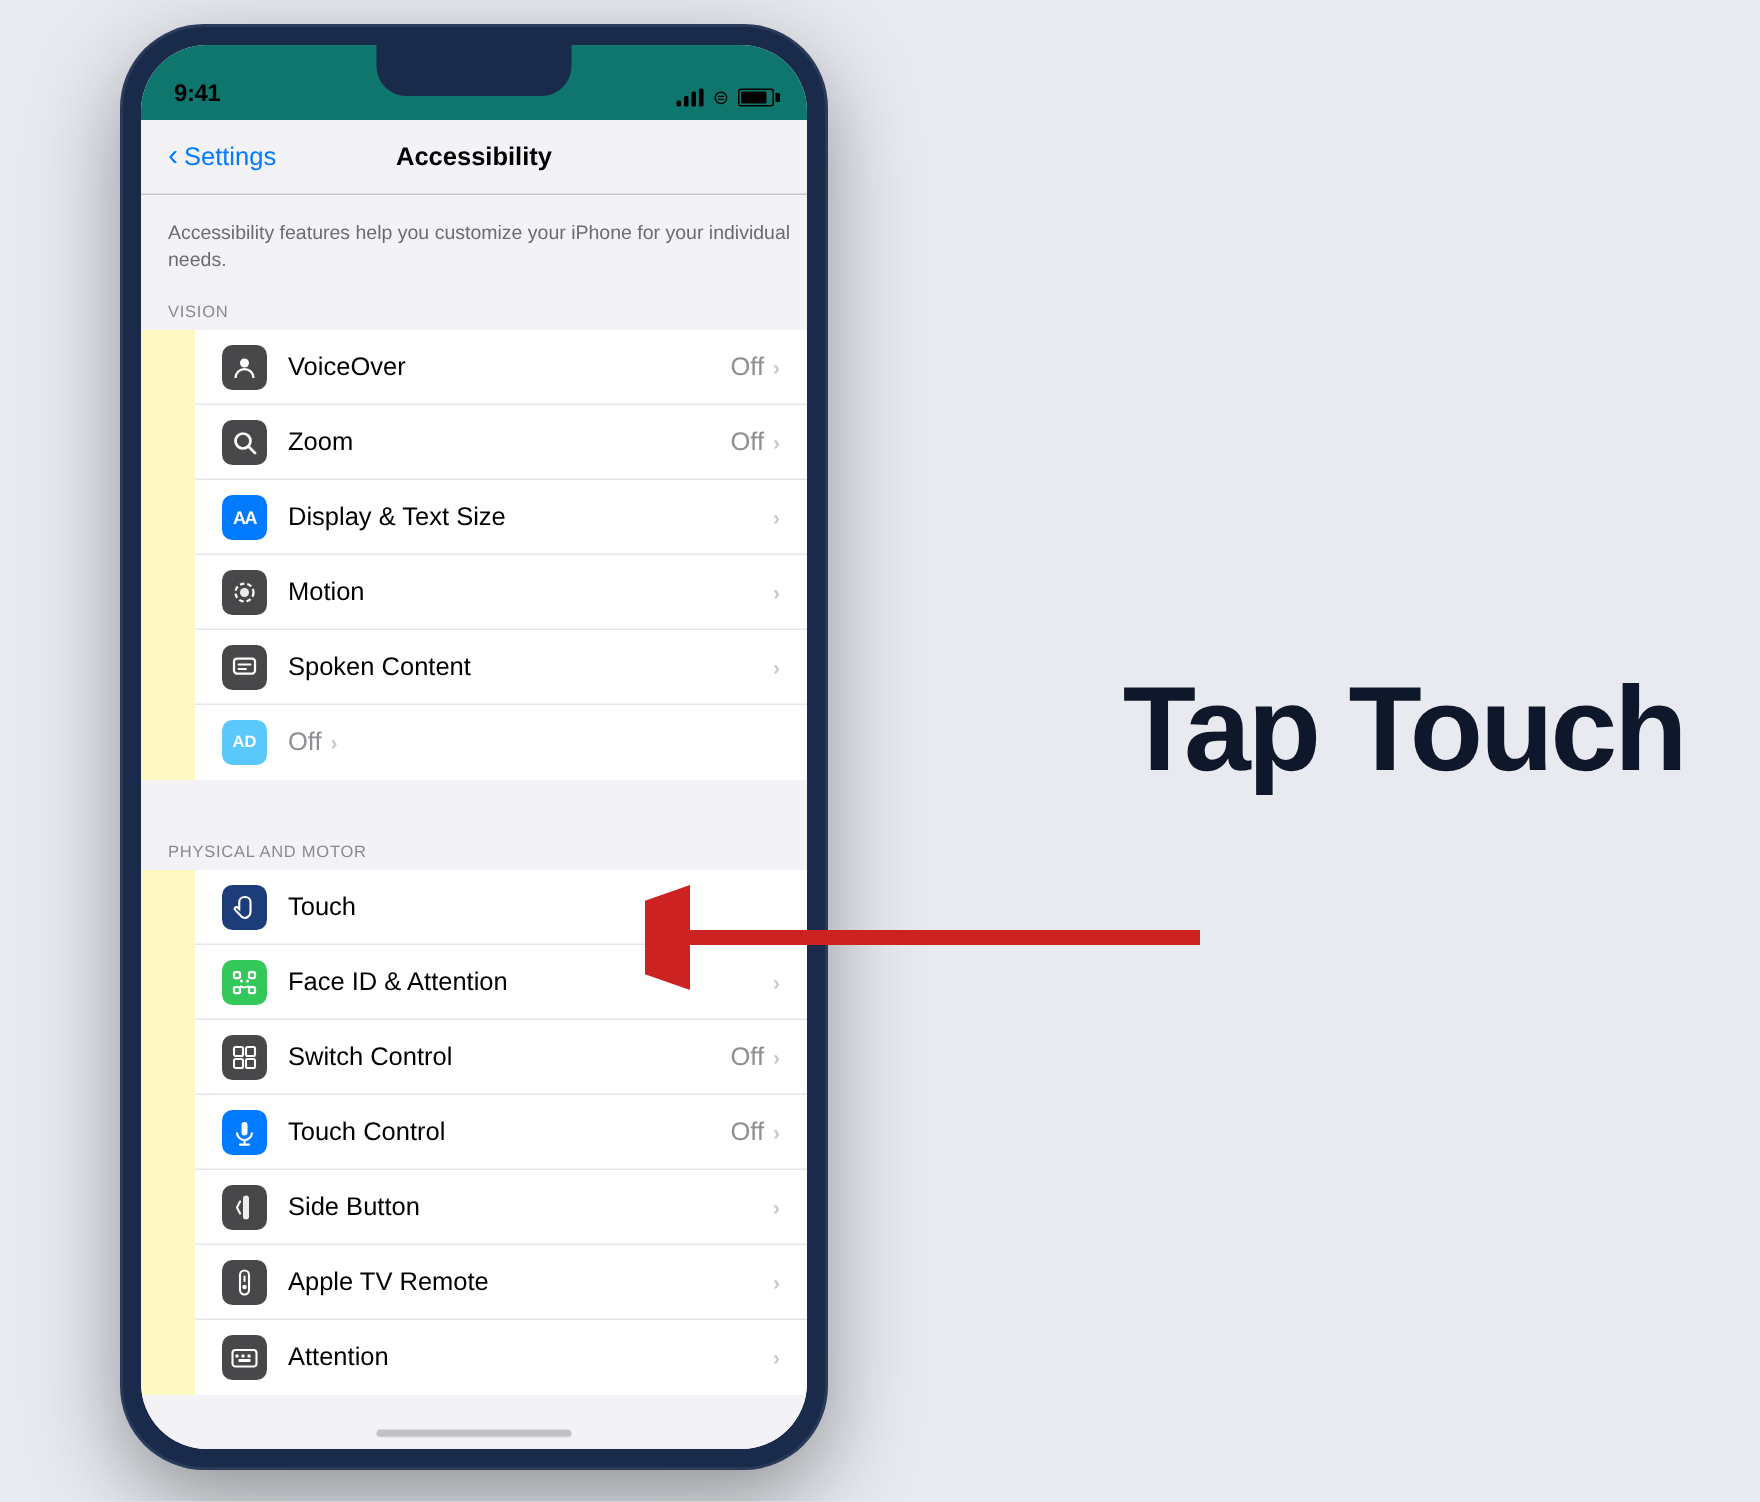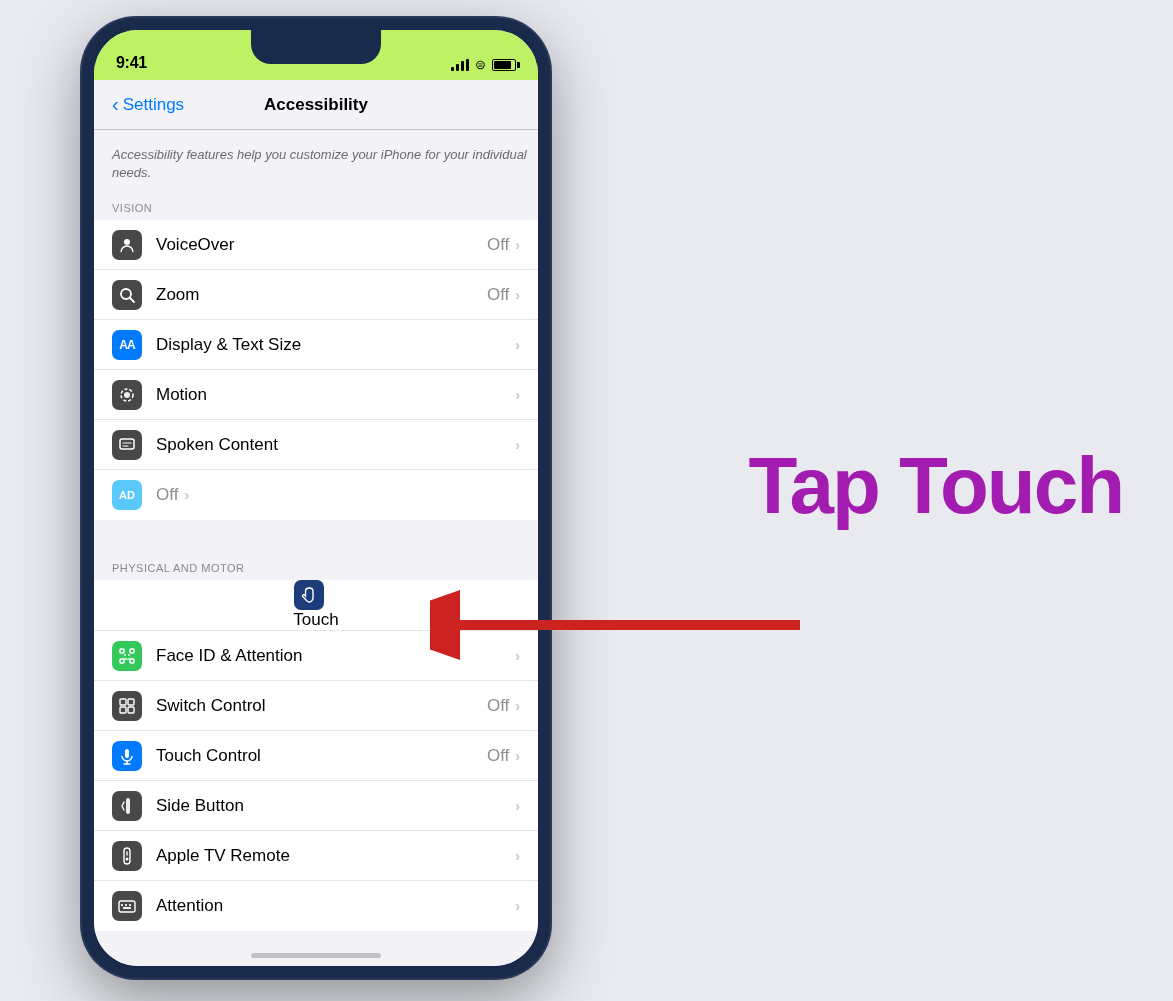--- a/index.html
+++ b/index.html
@@ -60,21 +60,21 @@
       position: absolute;
       top: 0;
       left: 0;
       right: 0;
       height: 50px;
       display: flex;
       align-items: flex-end;
       justify-content: space-between;
       padding: 0 22px 8px 22px;
       z-index: 9;
-      background: #bef264;
+      background: #0f766e;
     }
 
     .status-time {
       font-size: 16px;
       font-weight: 600;
       color: #000;
       letter-spacing: -0.3px;
     }
 
     .status-icons {
@@ -134,38 +134,38 @@
       bottom: 0;
       overflow-y: auto;
       background: #f2f2f7;
     }
 
     .description-text {
       padding: 16px 2px 14px 18px;
       font-size: 13px;
       color: #6b6b70;
       line-height: 1.4;
-      font-style: italic;
     }
 
     .section-header {
       padding: 6px 36px 6px 18px;
       font-size: 11px;
       font-weight: 400;
       color: #8a8a8e;
       letter-spacing: 0.5px;
       text-transform: uppercase;
       background: #f2f2f7;
     }
 
     .settings-group {
       background: #fef9c3;
       margin: 0 0 0 0;
       border-radius: 0;
       overflow: hidden;
+      padding-left: 36px;
     }
 
     .settings-row {
       display: flex;
       align-items: center;
       padding: 0 18px;
       min-height: 50px;
       background: #fff;
       border-bottom: 0.5px solid #e5e5ea;
       cursor: pointer;
@@ -228,21 +228,21 @@
       opacity: 0.2;
     }
 
     
     .tap-touch-label {
       position: absolute;
       right: 50px;
       top: 440px;
       font-size: 80px;
       font-weight: 800;
-      color: #a21caf;
+      color: #0f172a;
       letter-spacing: -2px;
       white-space: nowrap;
     }
 
     
     .red-arrow {
       position: absolute;
       top: 590px;
       left: 430px;
       width: 370px;
@@ -376,21 +376,21 @@
             <span class="row-value">Off</span>
             <span class="chevron">›</span>
           </div>
         </div>
 
         <div class="group-spacer"></div>
 
         <div class="section-header">PHYSICAL AND MOTOR</div>
         <div class="settings-group">
 
-          <div class="settings-row" style="background:#fff;flex-direction:column;">
+          <div class="settings-row" style="background:#fff;">
             <div class="row-icon" style="background:#1c3d7a;">
               <svg width="18" height="18" viewBox="0 0 18 18" fill="none">
                 <path d="M9 2C7 2 5.5 3.5 5.5 5.5V10L4.5 9C4 8.5 3.2 8.5 2.8 9.1 2.4 9.6 2.5 10.4 3 10.8L6 14c.5.7 1.3 2 3 2s4-1.5 4-4V5.5C13 3.5 11.5 2 9.5 2" stroke="white" stroke-width="1.4" fill="none" stroke-linecap="round"></path>
               </svg>
             </div>
             <span class="row-label">Touch</span>
           </div>
 
           <div class="settings-row">
             <div class="row-icon icon-green">

